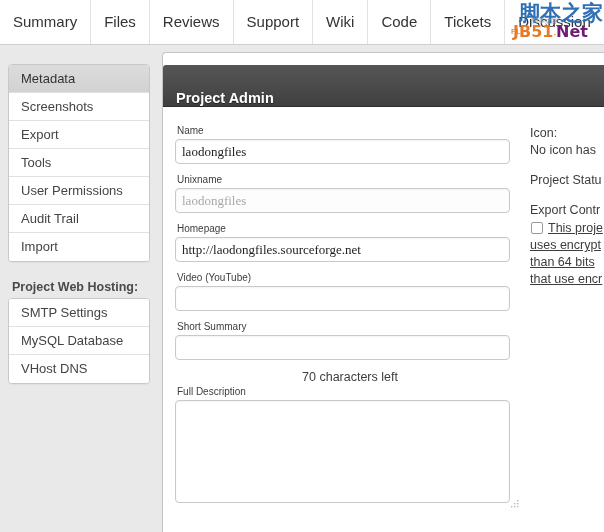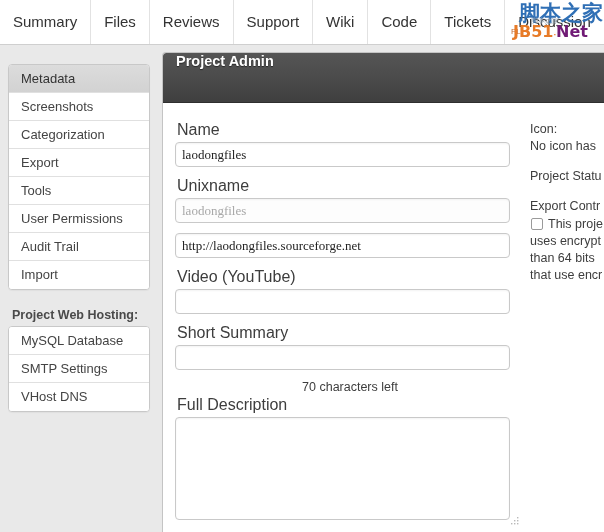--- a/index.html
+++ b/index.html
@@ -115,25 +115,25 @@
     position: absolute; left: 162px; top: 52px;
     width: 442px; height: 480px;
     background: #ffffff;
     border: 1px solid #c4c4c4;
     border-right: none;
     border-bottom: none;
     border-radius: 4px 0 0 0;
     overflow: hidden;
   }
   #panel-header {
-    height: 50px;
+    height: 42px;
     background: linear-gradient(to bottom, #555555 0%, #4a4a4a 55%, #3f3f3f 100%);
     border-bottom: 1px solid #2e2e2e;
     border-radius: 3px 0 0 0;
-    display: flex; align-items: flex-start;
+    display: flex; align-items: flex-end; margin-top: 12px;
   }
   #panel-header .title {
     margin-left: 13px;
     color: #ffffff;
     font-size: 14.5px;
     font-weight: bold;
     text-shadow: 0 1px 1px rgba(0,0,0,0.5);
   }
 
   #panel-body {
@@ -143,21 +143,21 @@
   }
 
   
   #form-col {
     position: absolute; left: 12px; top: 18px;
     width: 348px;
   }
   .field { margin-bottom: 2px; }
   .field label {
     display: block;
-    font-size: 16px;
+    font-size: 10px;
     color: #3d3d3d;
     margin: 0 0 3px 2px;
   }
   .field input[type=text] {
     width: 335px;
     height: 25px;
     font-size: 13px;
     font-family: Liberation Serif, serif;
     color: #222222;
     padding: 2px 6px;
@@ -219,21 +219,21 @@
   }
   #right-col .cbox {
     width: 12px; height: 12px;
     border: 1px solid #9a9a9a;
     background: #ffffff;
     border-radius: 2px;
     margin: 2px 5px 0 1px;
     flex: 0 0 auto;
     cursor: pointer;
   }
-  #right-col .wrapline { white-space: nowrap; }
+  #right-col .wrapline { white-space: nowrap; text-decoration: underline; }
 </style>
 </head>
 <body>
 
 <div id="topnav">
   <div class="tabs">
     <a class="tab">Summary</a>
     <a class="tab">Files</a>
     <a class="tab">Reviews</a>
     <a class="tab">Support</a>
@@ -249,33 +249,32 @@
     <div class="sub">脚本之家</div>
     <div class="jb"><span class="o">JB51</span><span class="tiny">·</span><span class="b">Net</span></div>
   </div>
 </div>
 
 <div id="sidebar">
 
   <div class="navbox">
     <a class="item selected">Metadata</a>
     <a class="item">Screenshots</a>
-    <a class="item">Categorization</a>
     <a class="item">Export</a>
     <a class="item">Tools</a>
     <a class="item">User Permissions</a>
     <a class="item">Audit Trail</a>
     <a class="item">Import</a>
   </div>
 
   <div class="section-title">Project Web Hosting:</div>
 
   <div class="navbox" style="margin-top:0;">
+    <a class="item">SMTP Settings</a>
     <a class="item">MySQL Database</a>
-    <a class="item">SMTP Settings</a>
     <a class="item">VHost DNS</a>
   </div>
 
 </div>
 
 <div id="main">
 
   <div id="panel-header">
     <span class="title">Project Admin</span>
   </div>
@@ -288,20 +287,21 @@
         <label>Name</label>
         <input type="text" value="laodongfiles" style="">
       </div>
 
       <div class="field">
         <label>Unixname</label>
         <input type="text" class="readonly" readonly="" value="laodongfiles" style="">
       </div>
 
       <div class="field">
+        <label>Homepage</label>
         <input type="text" value="http://laodongfiles.sourceforge.net" style="">
       </div>
 
       <div class="field">
         <label>Video (YouTube)</label>
         <input type="text" value="" style="">
       </div>
 
       <div class="field">
         <label>Short Summary</label>

